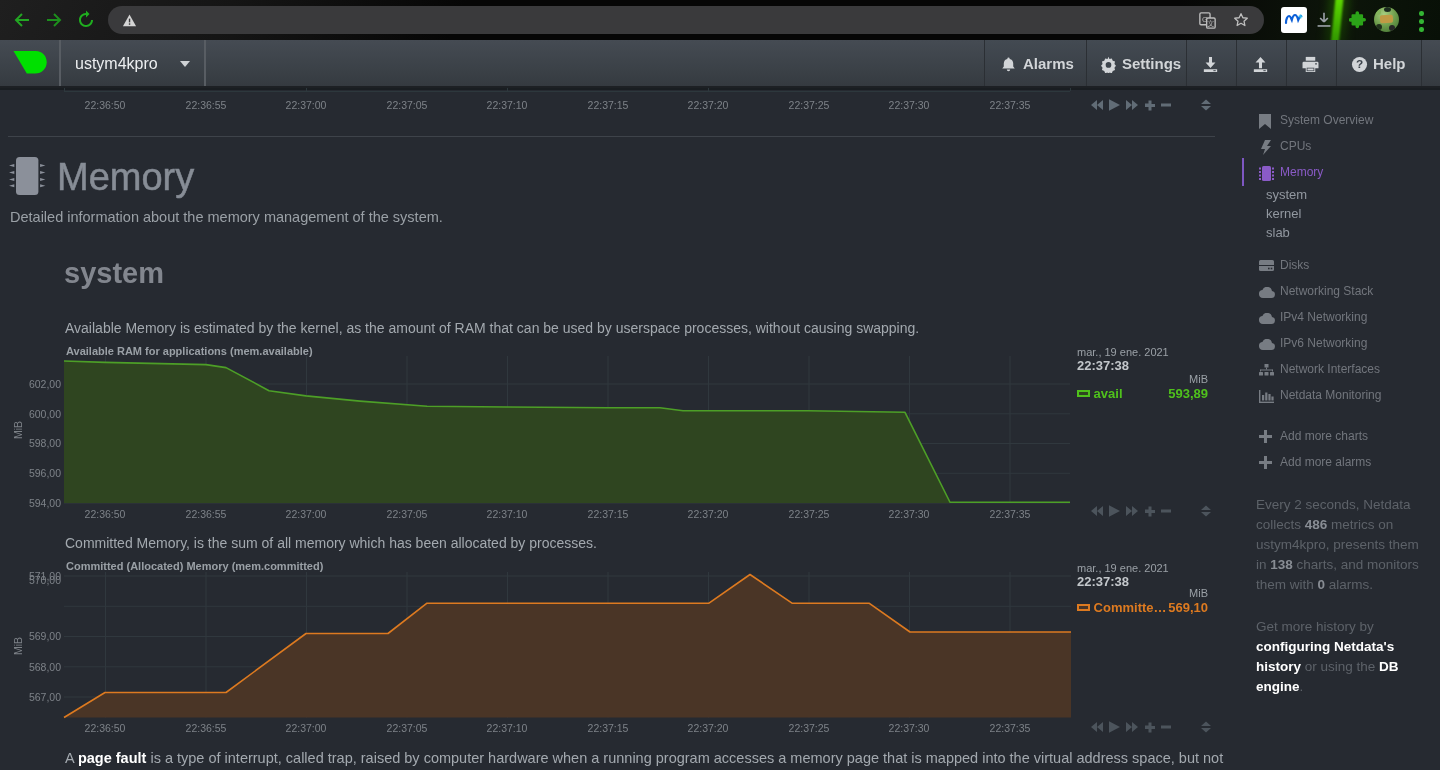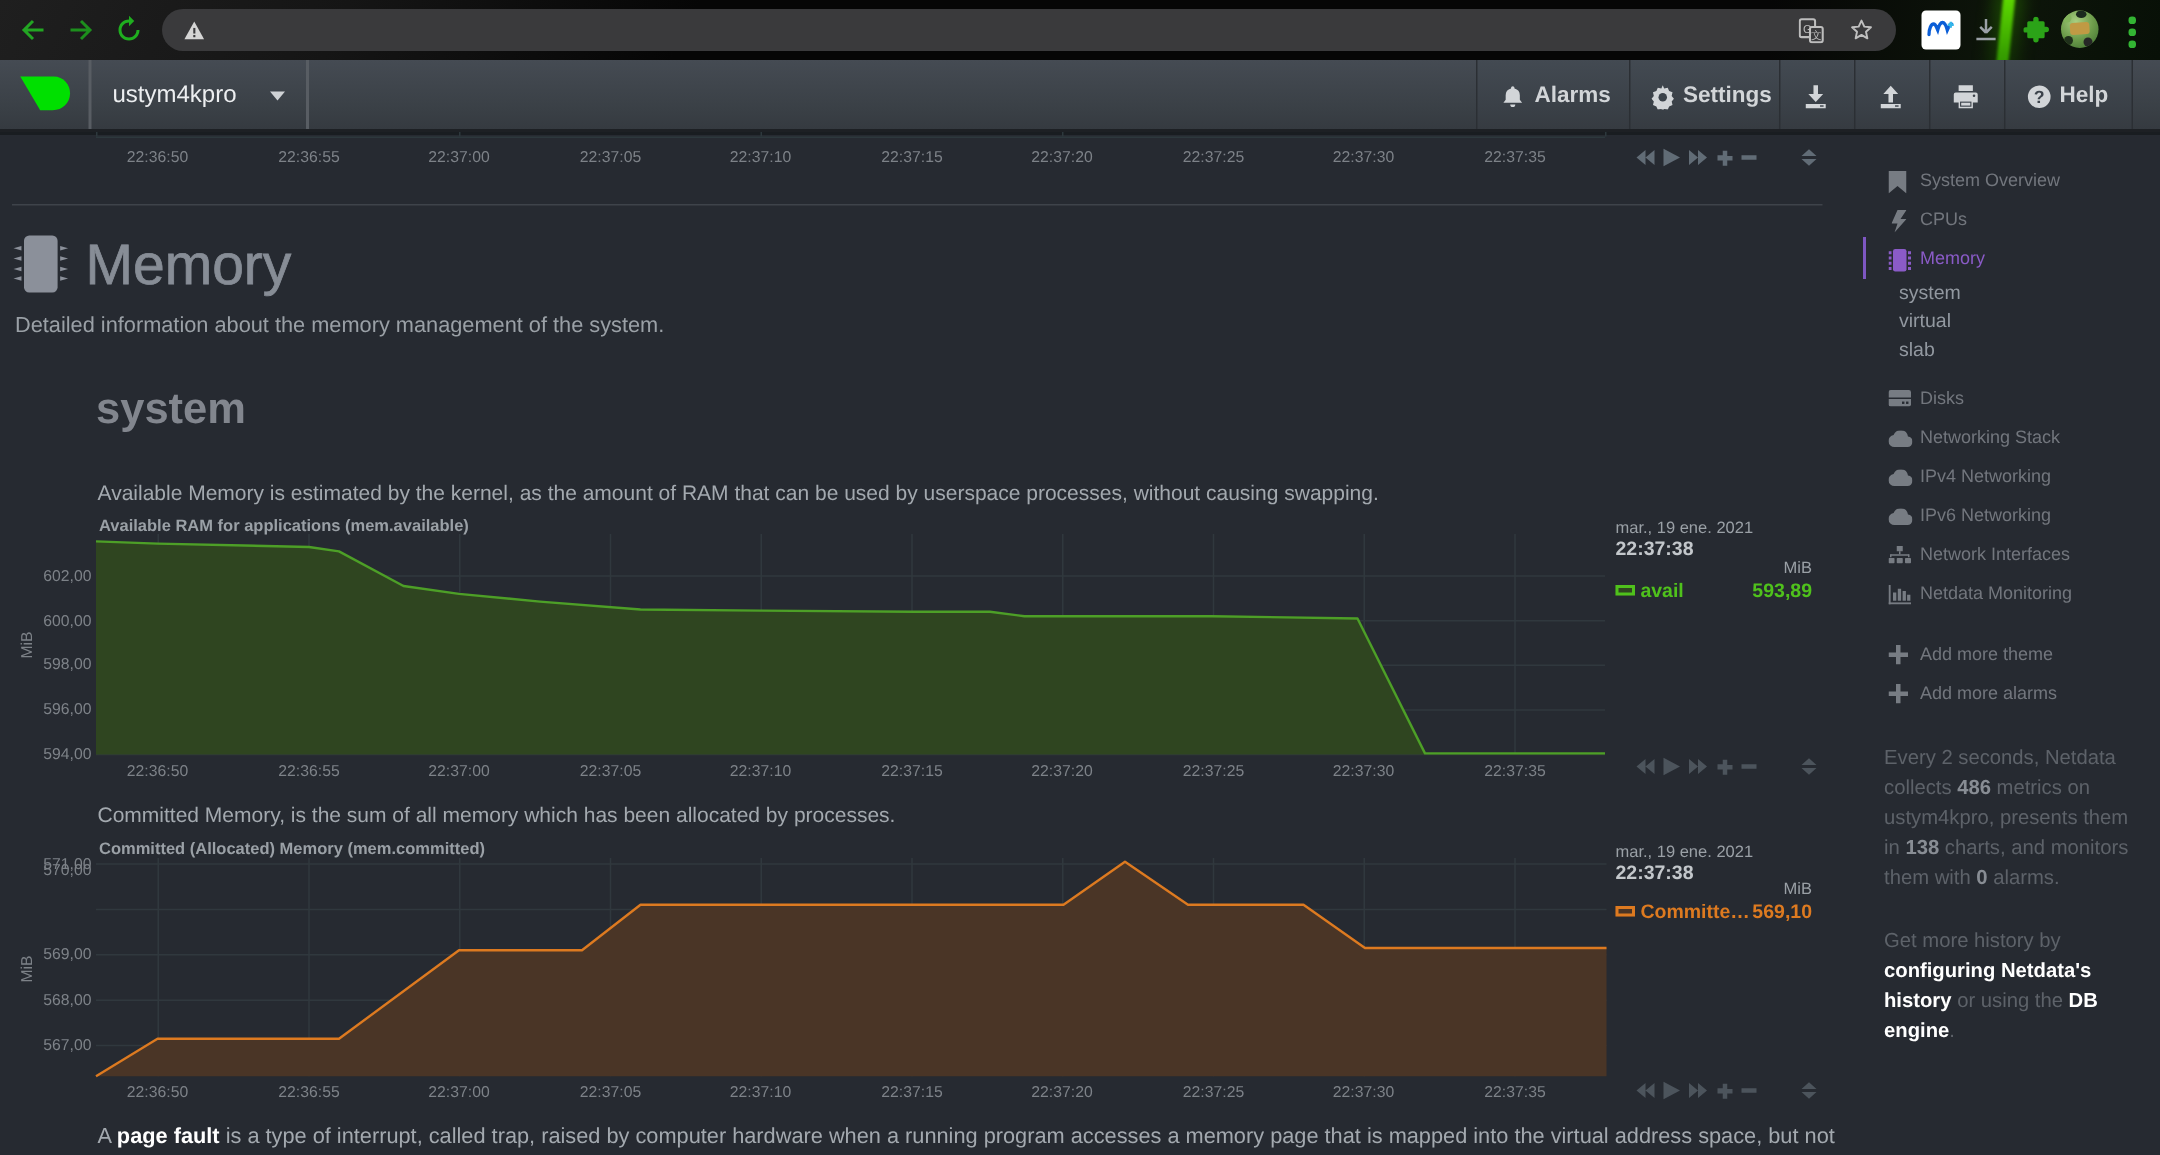--- a/index.html
+++ b/index.html
@@ -329,21 +329,21 @@
         <rect x="0" y="13" width="2" height="2"></rect>
         <rect x="13" y="2.5" width="2" height="2"></rect>
         <rect x="13" y="6" width="2" height="2"></rect>
         <rect x="13" y="9.5" width="2" height="2"></rect>
         <rect x="13" y="13" width="2" height="2"></rect>
       </g>
     </svg>
  <div class="mi" style="top:77px;color:#8a5bc7">Memory</div>
  <div id="actbar"></div>
  <div class="mi2" style="top:99px">system</div>
- <div class="mi2" style="top:118px">virtual</div>
+ <div class="mi2" style="top:118px">kernel</div>
  <div class="mi2" style="top:137px">slab</div>
  <svg class="micon" style="top:172px" width="15" height="11" viewBox="0 0 15 11">
       <path d="M1.5 0h12A1.5 1.5 0 0 1 15 1.5V5H0V1.5A1.5 1.5 0 0 1 1.5 0z" fill="#777c83"></path>
       <path d="M0 6h15v3.5A1.5 1.5 0 0 1 13.5 11h-12A1.5 1.5 0 0 1 0 9.5z" fill="#777c83"></path>
       <rect x="9" y="7.7" width="1.6" height="1.6" fill="#262a31"></rect>
       <rect x="11.7" y="7.7" width="1.6" height="1.6" fill="#262a31"></rect>
     </svg>
  <div class="mi" style="top:170px">Disks</div>
  <svg class="micon" style="top:199px" width="16" height="11" viewBox="0 0 16 11">
       <path d="M4 11a4 4 0 0 1-.6-7.96A5 5 0 0 1 13 4.05 3.5 3.5 0 0 1 12.5 11z" fill="#777c83"></path>
@@ -377,21 +377,21 @@
         <rect x="3" y="5" width="2.2" height="5.5"></rect>
         <rect x="6.2" y="2.5" width="2.2" height="8"></rect>
         <rect x="9.4" y="4" width="2.2" height="6.5"></rect>
         <rect x="12.4" y="6.5" width="2.2" height="4"></rect>
       </g>
     </svg>
  <div class="mi" style="top:300px">Netdata Monitoring</div>
  <svg class="micon" style="top:342px" width="13" height="13" viewBox="0 0 13 13">
       <path d="M5 0h3v5h5v3H8v5H5V8H0V5h5z" fill="#777c83"></path>
     </svg>
- <div class="mi" style="top:341px">Add more theme</div>
+ <div class="mi" style="top:341px">Add more charts</div>
  <svg class="micon" style="top:368px" width="13" height="13" viewBox="0 0 13 13">
       <path d="M5 0h3v5h5v3H8v5H5V8H0V5h5z" fill="#777c83"></path>
     </svg>
  <div class="mi" style="top:367px">Add more alarms</div>
  <div id="sbinfo">
   <div style="position:absolute;left:0;top:407px;width:164px">Every 2 seconds, Netdata collects <b>486</b> metrics on ustym4kpro, presents them in <b>138</b> charts, and monitors them with <b>0</b> alarms.</div>
   <div style="position:absolute;left:0;top:529px;width:164px">Get more history by <span class="wl">configuring Netdata's history</span> or using the <span class="wl">DB engine</span>.</div>
  </div>
 </div>
 

